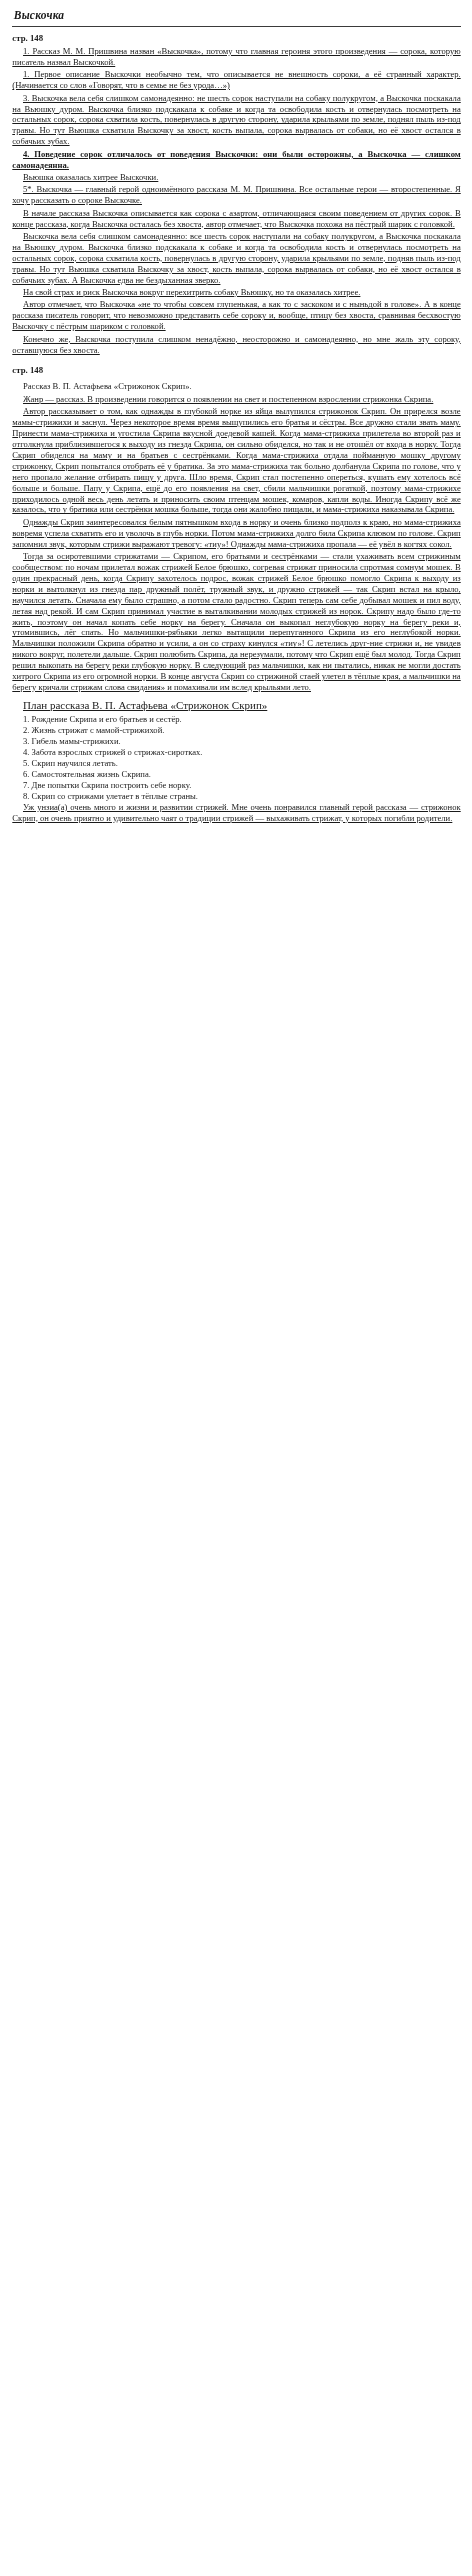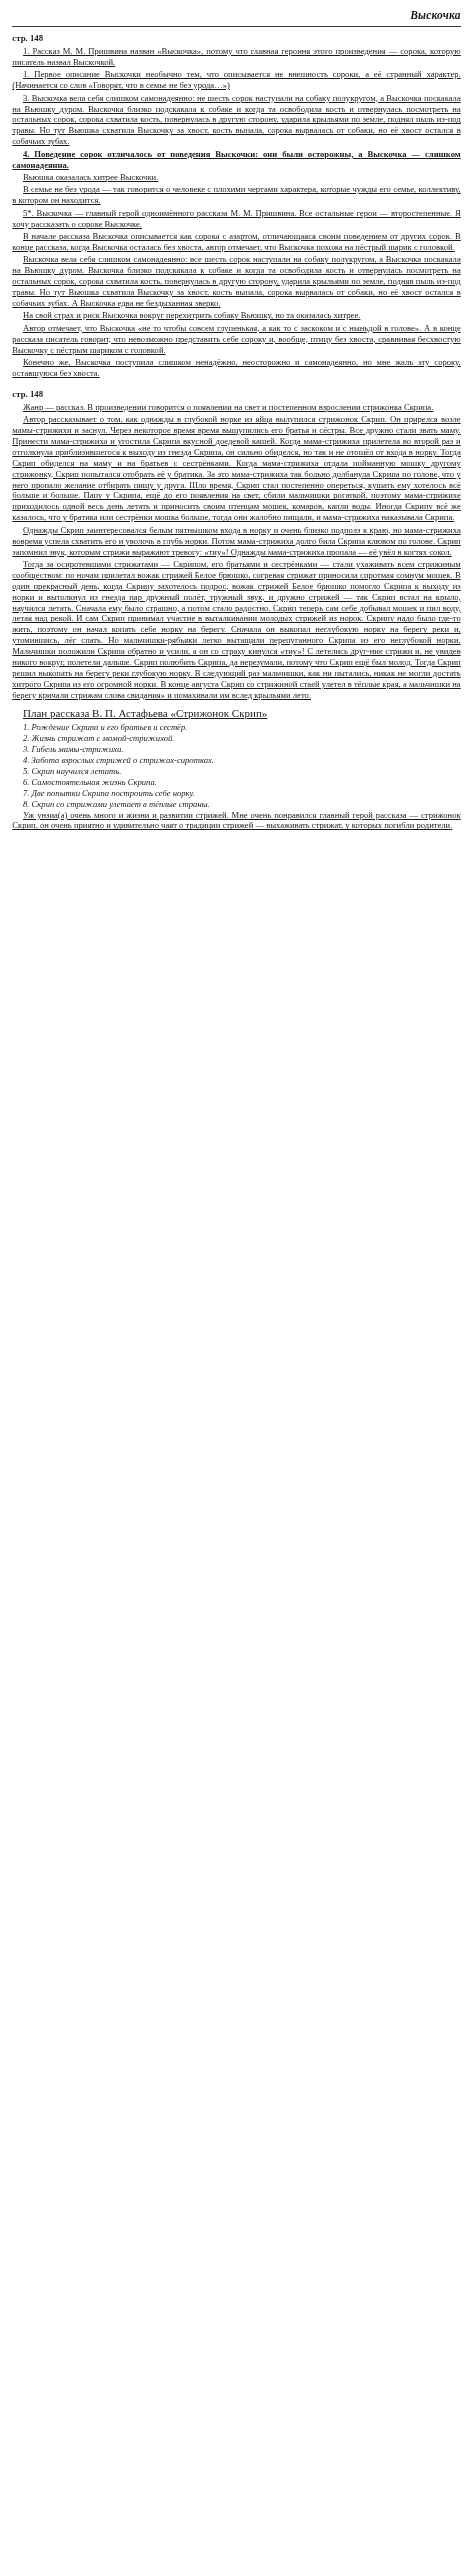--- a/index.html
+++ b/index.html
@@ -17,21 +17,20 @@
     box-sizing: border-box;
     padding: 7.7px 12.3px 10.7px 12.3px;
   }
   .doc-title {
     font-family: "Liberation Serif", serif;
     font-size: 11.5px;
     font-weight: bold;
     font-style: italic;
     margin: 1.5px 0 4.6px 1.5px;
     letter-spacing: 0.2px;
-    text-align: right;
   }
   .rule {
     border: none;
     border-top: 0.8px solid #3a3a3a;
     margin: 2.3px 0 6.1px 0;
   }
   .page-marker {
     font-size: 8.8px;
     font-weight: bold;
     margin: 4.6px 0 3.1px 0;
@@ -59,21 +58,20 @@
     font-size: 11px;
     line-height: 1.27;
     margin: 6.1px 0 1.5px 0;
     text-indent: 10.7px;
     text-decoration: underline;
   }
   ol.plan {
     margin: 0;
     padding: 0;
     list-style: none;
-    font-style: italic;
   }
   ol.plan li {
     font-size: 8.6px;
     line-height: 1.27;
     text-indent: 10.7px;
     margin: 0;
   }
   .spacer-sm { height: 3.8px; }
 </style>
 </head>
@@ -84,32 +82,32 @@
   <div class="doc-title">Выскочка</div>
   <hr class="rule">
 
   <div class="page-marker">стр. 148</div>
 
   <p class="body">1. Рассказ М. М. Пришвина назван «Выскочка», потому что главная героиня этого произведения — сорока, которую писатель назвал Выскочкой.</p>
   <p class="body">1. Первое описание Выскочки необычно тем, что описывается не внешность сороки, а её странный характер. (Начинается со слов «Говорят, что в семье не без урода…»)</p>
   <p class="body">3. Выскочка вела себя слишком самонадеянно: не шесть сорок наступали на собаку полукругом, а Выскочка поскакала на Вьюшку дуром. Выскочка близко подскакала к собаке и когда та освободила кость и отвернулась посмотреть на остальных сорок, сорока схватила кость, повернулась в другую сторону, ударила крыльями по земле, поднял пыль из-под травы. Но тут Вьюшка схватила Выскочку за хвост, кость выпала, сорока вырвалась от собаки, но её хвост остался в собачьих зубах.</p>
   <p class="body bold">4. Поведение сорок отличалось от поведения Выскочки: они были осторожны, а Выскочка — слишком самонадеянна.</p>
   <p class="body">Вьюшка оказалась хитрее Выскочки.</p>
-  <p class="body">В семье не без урода — так говорится о человеке с плохими чертами характера, которые чужды его семье, коллективу, в котором он находится.</p>
   <p class="body">5*. Выскочка — главный герой одноимённого рассказа М. М. Пришвина. Все остальные герои — второстепенные. Я хочу рассказать о сороке Выскочке.</p>
   <p class="body">В начале рассказа Выскочка описывается как сорока с азартом, отличающаяся своим поведением от других сорок. В конце рассказа, когда Выскочка осталась без хвоста, автор отмечает, что Выскочка похожа на пёстрый шарик с головкой.</p>
   <p class="body">Выскочка вела себя слишком самонадеянно: все шесть сорок наступали на собаку полукругом, а Выскочка поскакала на Вьюшку дуром. Выскочка близко подскакала к собаке и когда та освободила кость и отвернулась посмотреть на остальных сорок, сорока схватила кость, повернулась в другую сторону, ударила крыльями по земле, подняв пыль из-под травы. Но тут Вьюшка схватила Выскочку за хвост, кость выпала, сорока вырвалась от собаки, но её хвост остался в собачьих зубах. А Выскочка едва не бездыханная зверко.</p>
   <p class="body">На свой страх и риск Выскочка вокруг перехитрить собаку Вьюшку, но та оказалась хитрее.</p>
   <p class="body">Автор отмечает, что Выскочка «не то чтобы совсем глупенькая, а как то с заскоком и с ныньдой в голове». А в конце рассказа писатель говорит, что невозможно представить себе сороку и, вообще, птицу без хвоста, сравнивая бесхвостую Выскочку с пёстрым шариком с головкой.</p>
   <p class="body">Конечно же, Выскочка поступила слишком ненадёжно, неосторожно и самонадеянно, но мне жаль эту сороку, оставшуюся без хвоста.</p>
 
   <div class="spacer-sm"></div>
 
   <div class="page-marker">стр. 148</div>
 
+  <div class="section-head">Рассказ В. П. Астафьева «Стрижонок Скрип».</div>
 
   <p class="body">Жанр — рассказ. В произведении говорится о появлении на свет и постепенном взрослении стрижонка Скрипа.</p>
   <p class="body">Автор рассказывает о том, как однажды в глубокой норке из яйца вылупился стрижонок Скрип. Он прирелся возле мамы-стрижихи и заснул. Через некоторое время время выщупились его братья и сёстры. Все дружно стали звать маму. Принести мама-стрижиха и угостила Скрипа вкусной доедевой кашей. Когда мама-стрижиха прилетела во второй раз и отголкнула приблизившегося к выходу из гнезда Скрипа, он сильно обиделся, но так и не отошёл от входа в норку. Тогда Скрип обиделся на маму и на братьев с сестрёнками. Когда мама-стрижиха отдала пойманную мошку другому стрижонку, Скрип попытался отобрать её у братика. За это мама-стрижиха так больно долбанула Скрипа по голове, что у него пропало желание отбирать пищу у друга. Шло время, Скрип стал постепенно опереться, кушать ему хотелось всё больше и больше. Папу у Скрипа, ещё до его появления на свет, сбили мальчишки рогаткой, поэтому мама-стрижихе приходилось одной весь день летать и приносить своим птенцам мошек, комаров, капли воды. Иногда Скрипу всё же казалось, что у братика или сестрёнки мошка больше, тогда они жалобно пищали, и мама-стрижиха наказывала Скрипа.</p>
   <p class="body">Однажды Скрип заинтересовался белым пятнышком входа в норку и очень близко подполз к краю, но мама-стрижиха вовремя успела схватить его и уволочь в глубь норки. Потом мама-стрижиха долго била Скрипа клювом по голове. Скрип запомнил звук, которым стрижи выражают тревогу: «тиу»! Однажды мама-стрижиха пропала — её увёл в когтях сокол.</p>
   <p class="body">Тогда за осиротевшими стрижатами — Скрипом, его братьями и сестрёнками — стали ухаживать всем стрижиным сообществом: по ночам прилетал вожак стрижей Белое брюшко, согревая стрижат приносила спротмая сомнум мошек. В один прекрасный день, когда Скрипу захотелось подрос, вожак стрижей Белое брюшко помогло Скрипа к выходу из норки и вытолкнул из гнезда пар дружный полёт, тружный звук, и дружно стрижей — так Скрип встал на крыло, научился летать. Сначала ему было страшно, а потом стало радостно. Скрип теперь сам себе добывал мошек и пил воду, летая над рекой. И сам Скрип принимал участие в выталкивании молодых стрижей из норок. Скрипу надо было где-то жить, поэтому он начал копать себе норку на берегу. Сначала он выкопал неглубокую норку на берегу реки и, утомившись, лёг спать. Но мальчишки-рябьяки легко вытащили перепуганного Скрипа из его неглубокой норки. Мальчишки положили Скрипа обратно и усили, а он со страху кинулся «тиу»! С летелись друг-ние стрижи и, не увидев никого вокруг, полетели дальше. Скрип полюбить Скрипа, да нерезумали, потому что Скрип ещё был молод. Тогда Скрип решил выкопать на берегу реки глубокую норку. В следующий раз мальчишки, как ни пытались, никак не могли достать хитрого Скрипа из его огромной норки. В конце августа Скрип со стрижиной стаей улетел в тёплые края, а мальчишки на берегу кричали стрижам слова свидания» и помахивали им вслед крыльями лето.</p>
 
   <div class="plan-title">План рассказа В. П. Астафьева «Стрижонок Скрип»</div>
 
   <ol class="plan">
     <li>1. Рождение Скрипа и его братьев и сестёр.</li>

